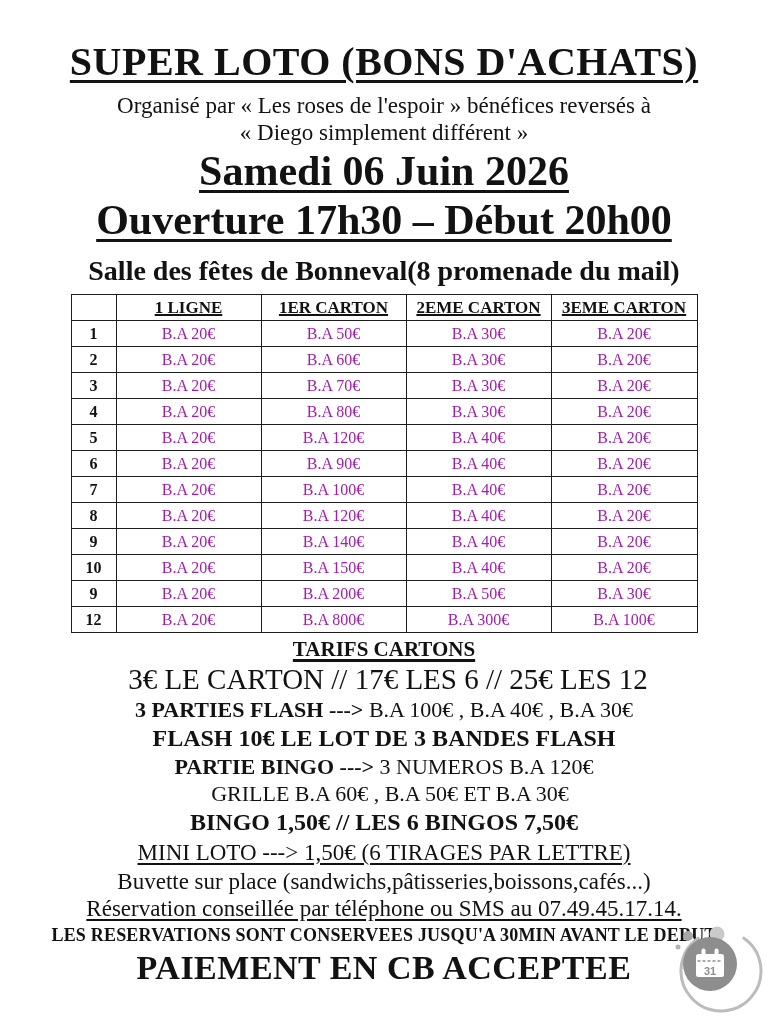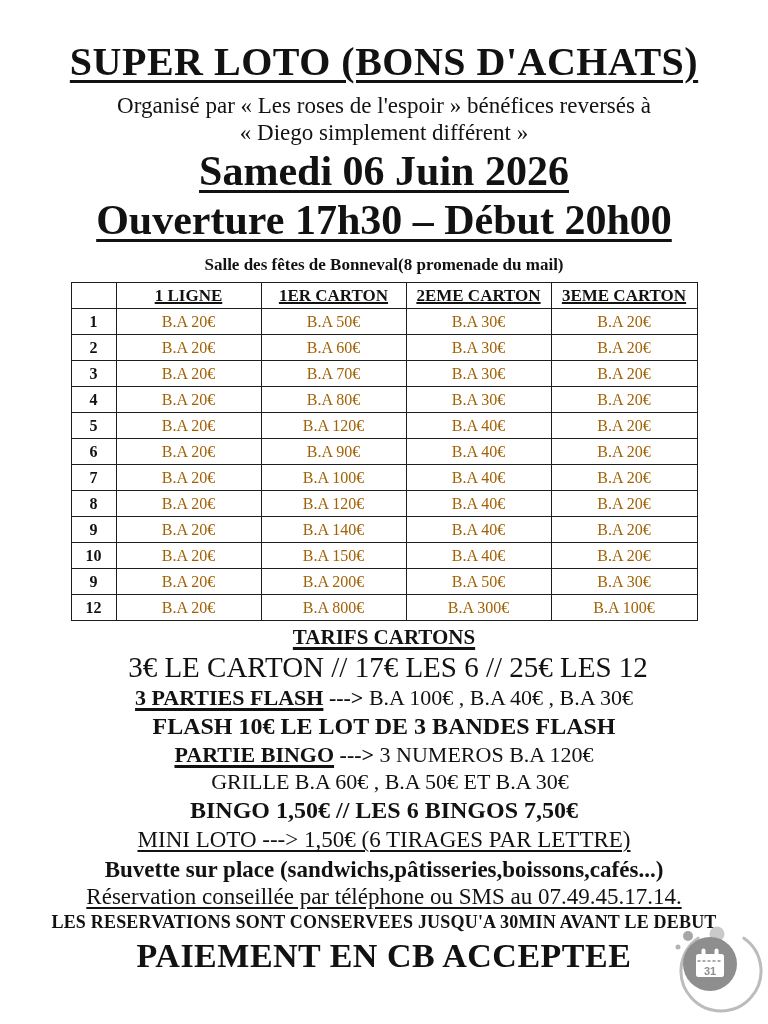--- a/index.html
+++ b/index.html
@@ -13,56 +13,56 @@
 
   .title {
     margin:0; font-size:40px; font-weight:bold; letter-spacing:0.5px; line-height:1.1;
     text-decoration:underline; text-decoration-thickness:3px; text-underline-offset:5px;
   }
   .subtitle { margin:8px 0 0 0; font-size:23px; line-height:1.18; font-weight:normal; }
   .date-line, .hours-line {
     margin:2px 0 0 0; font-size:42px; font-weight:bold; line-height:1.12;
     text-decoration:underline; text-decoration-thickness:3px; text-underline-offset:5px;
   }
-  .venue-line { margin:12px 0 0 0; font-size:17px; font-weight:bold; line-height:1.1; }
+  .venue-line { margin:12px 0 0 0; font-size:28px; font-weight:bold; line-height:1.1; }
 
   table.prizes {
     width:626px; margin:7px auto 0 auto; border-collapse:collapse;
     table-layout:fixed;
   }
   table.prizes th, table.prizes td {
     border:1.6px solid #1d1d1d; padding:0; height:25px; line-height:25px;
     text-align:center; overflow:hidden; white-space:nowrap;
   }
   table.prizes th {
     font-size:17px; font-weight:bold;
     text-decoration:underline; text-decoration-thickness:2px;
   }
-  table.prizes td { font-size:16px; color:#a16207; }
+  table.prizes td { font-size:16px; color:#a21caf; }
   table.prizes td.rownum { font-weight:bold; color:#121212; }
 
   .tarifs-heading {
     margin:4px 0 0 0; font-size:21px; font-weight:bold;
     text-decoration:underline; text-decoration-thickness:2.5px; text-underline-offset:3px;
   }
   .cartons-line { margin:1px 0 0 0; font-size:29px; line-height:1.15;padding-left:8px; }
   .flash-line, .bingo-line { margin:1px 0 0 0; font-size:22px; line-height:1.18; }
   .label-bu {
     font-weight:bold;
-    text-decoration:underline; text-decoration-thickness:2.5px; text-underline-offset:3px;text-align:right;
+    text-decoration-thickness:2.5px; text-underline-offset:3px;text-align:right;
   }
   .arrow-bold { font-weight:bold; }
   .flash-lot, .bingo-prices { margin:2px 0 0 0; font-size:24px; font-weight:bold; line-height:1.15; }
   .grille-line { margin:1px 0 0 0; font-size:22px; line-height:1.18;padding-left:12px; }
   .mini-loto {
     margin:2px 0 0 0; font-size:23px; line-height:1.18;
     text-decoration:underline; text-decoration-thickness:2px; text-underline-offset:3px;
   }
 
-  .buvette-line { margin:3px 0 0 0; font-size:23px; font-weight:bold; line-height:1.15; }
+  .buvette-line { margin:3px 0 0 0; font-size:23px; font-weight:normal; line-height:1.15; }
   .reservation-line {
     margin:1px 0 0 0; font-size:23px; line-height:1.15;
     text-decoration:underline; text-decoration-thickness:2px; text-underline-offset:3px;
   }
   .note-line { margin:3px 0 0 0; font-size:18px; font-weight:bold; letter-spacing:0.2px; line-height:1.1; }
   .payment-line { margin:4px 0 0 0; font-size:34px; font-weight:bold; letter-spacing:0.5px; line-height:1.1; }
 
   .calendar-badge { position:absolute; left:650px; top:898px; width:118px; height:126px; }
 </style>
 </head>

